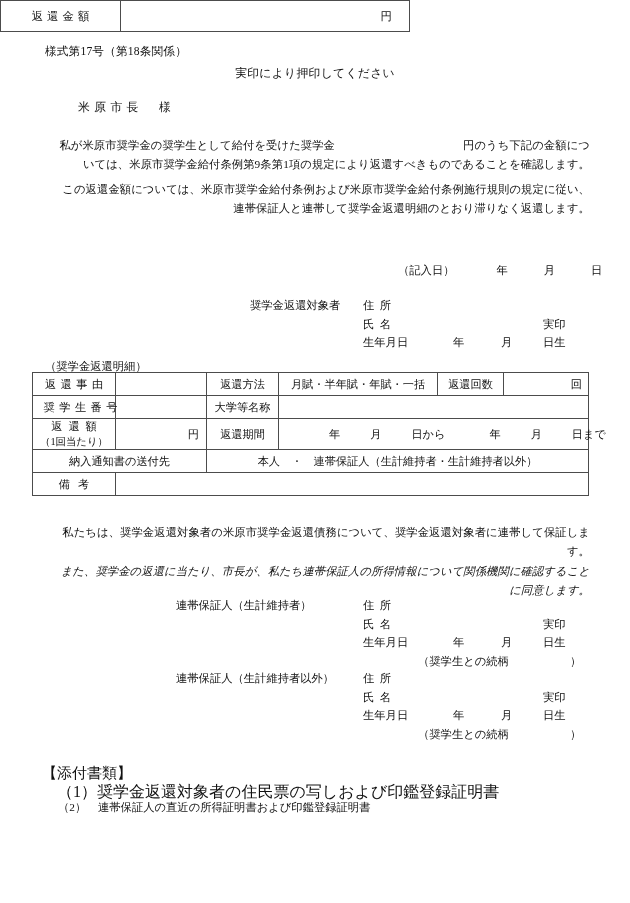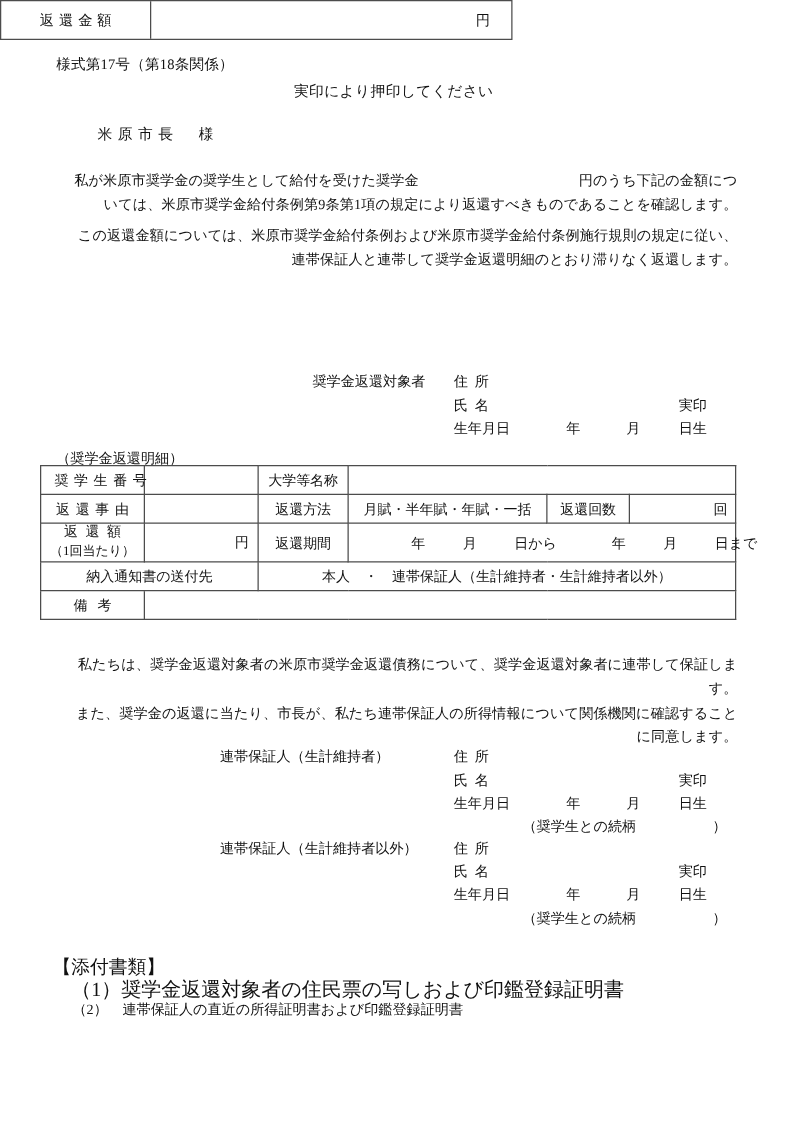--- a/index.html
+++ b/index.html
@@ -147,20 +147,21 @@
     left: 42px; top: 523px;
     width: 548px;
     white-space: normal;
     text-indent: 15px;
   }
   #para4 {
     left: 42px; top: 562px;
     width: 548px;
     white-space: normal;
     text-indent: 15px;
+    font-style: italic;
   }
 
   
   #guarantor1 { left: 176px; top: 598px; font-size: 11.3px; }
   #guarantor2 { left: 176px; top: 671px; font-size: 11.3px; }
   .g-title { position: absolute; left: 0; top: 0; }
   .g-key   { position: absolute; left: 187px; top: 0; letter-spacing: 5.5px; }
   .g-key.nospace { letter-spacing: 0px; }
   .g-seal  { position: absolute; left: 367px; top: 0; }
   .g-y     { position: absolute; left: 277px; top: 0; }
@@ -191,20 +192,23 @@
 
   <div class="abs para" id="para2">この返還金額については、米原市奨学金給付条例および米原市奨学金給付条例施行規則の規定に従い、連帯保証人と連帯して奨学金返還明細のとおり滞りなく返還します。</div>
 
   <div id="amount-box">
     <div id="amount-label">返還金額</div>
     <div id="amount-value">
       <span>円</span>
     </div>
   </div>
 
+  <div class="abs" id="entry-date-row">
+    <span>（記入日）</span><span class="s1"></span><span>年</span><span class="s2"></span><span>月</span><span class="s3"></span><span>日</span>
+  </div>
 
   <div class="abs" id="recipient-block">
     <div class="sig-row">
       <span class="sig-title">奨学金返還対象者</span>
       <span class="sig-key">住所</span>
     </div>
     <div class="sig-row">
       <span class="sig-key">氏名</span>
       <span class="sig-seal">実印</span>
     </div>
@@ -222,34 +226,34 @@
     <colgroup>
       <col style="width:83px">
         <col style="width:91px">
         <col style="width:72px">
       <col style="width:159px">
         <col style="width:66px">
         <col style="width:85px">
     </colgroup>
     <tbody>
       <tr>
-        <td class="lbl sp4">奨学生番号</td>
-        <td></td>
-        <td class="lbl">大学等名称</td>
-        <td colspan="3"></td>
-      </tr>
-      <tr>
         <td class="lbl sp4">返還事由</td>
         <td></td>
         <td class="lbl">返還方法</td>
         <td class="center">月賦・半年賦・年賦・一括</td>
         <td class="lbl">返還回数</td>
         <td class="right">
           <span>回</span>
         </td>
+      </tr>
+      <tr>
+        <td class="lbl sp4">奨学生番号</td>
+        <td></td>
+        <td class="lbl">大学等名称</td>
+        <td colspan="3"></td>
       </tr>
       <tr>
         <td class="two-line tall">
           <div class="l1">返還額</div>
           <div class="l2">（1回当たり）</div>
         </td>
         <td class="cell-unit tall">
           <span class="u">円</span>
         </td>
         <td class="lbl tall">返還期間</td>

